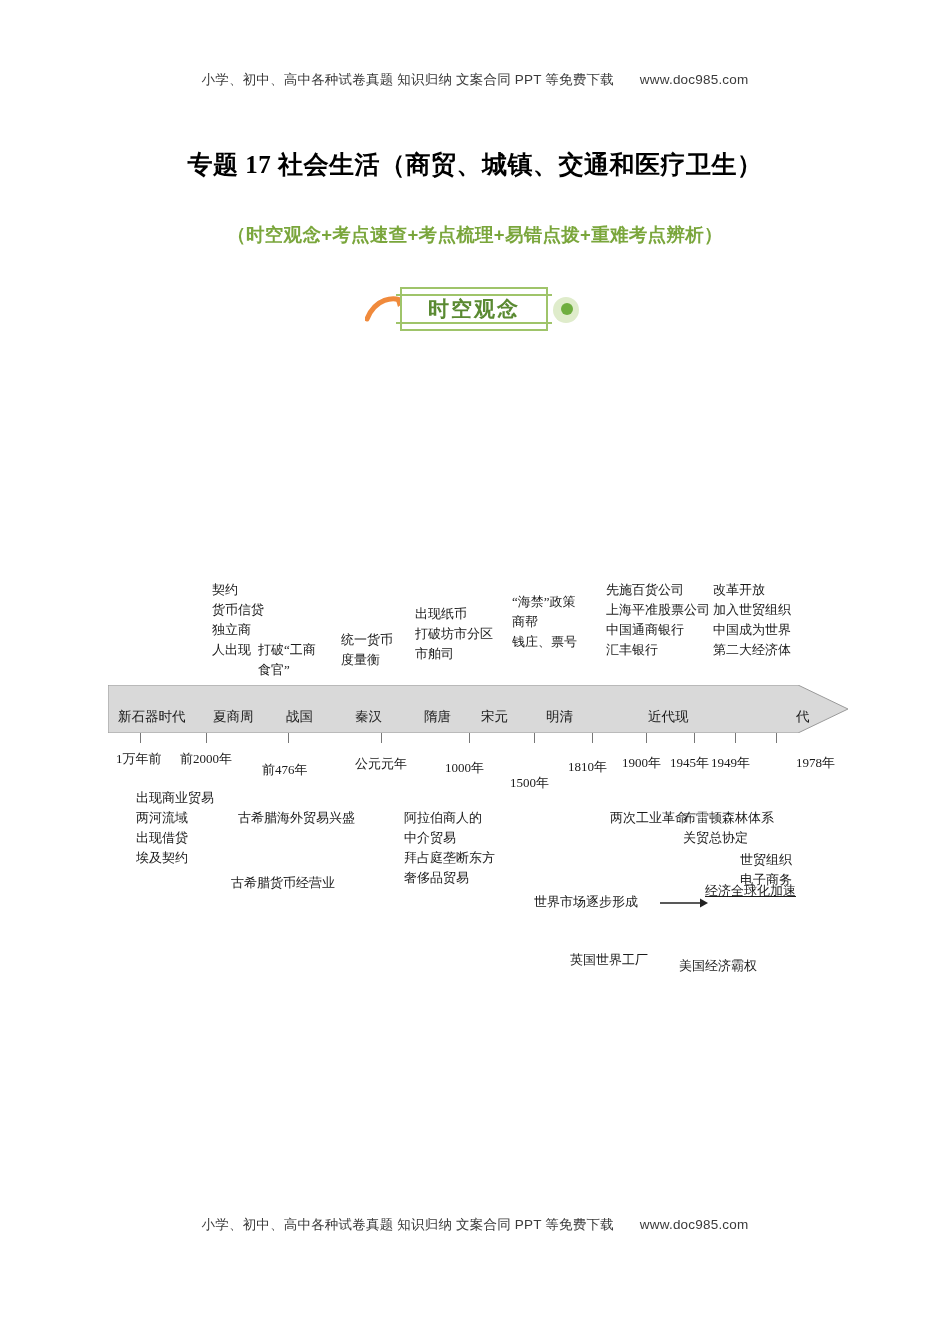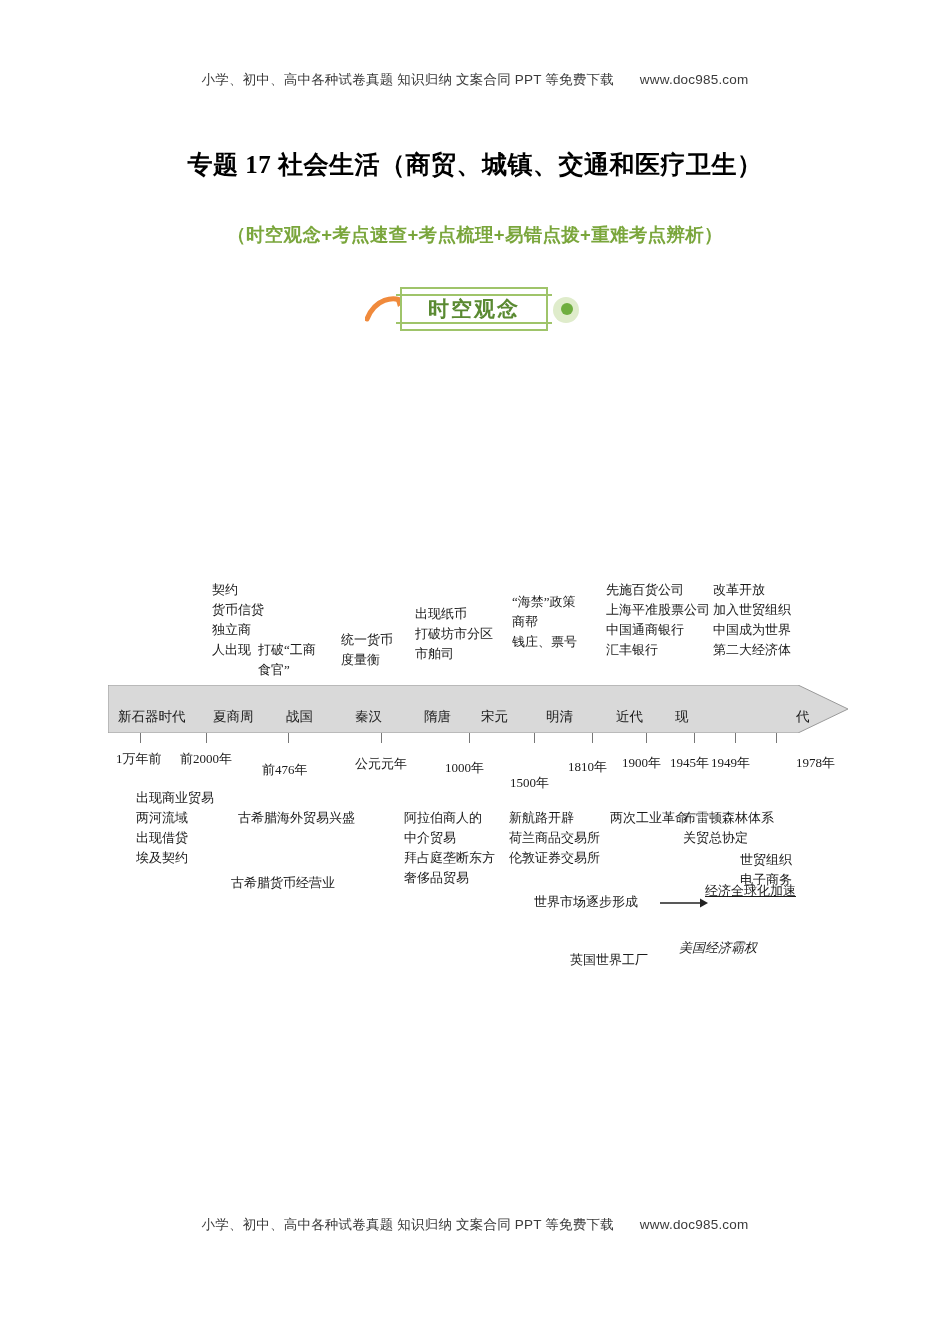--- a/index.html
+++ b/index.html
@@ -224,21 +224,21 @@
     <path d="M40 1.5 L48 6 L40 10.5 Z" fill="#222"></path>
   </svg>
 
   <div class="tl-era" style="left:118px; top:148px;">新石器时代</div>
   <div class="tl-era" style="left:213px; top:148px;">夏商周</div>
   <div class="tl-era" style="left:286px; top:148px;">战国</div>
   <div class="tl-era" style="left:355px; top:148px;">秦汉</div>
   <div class="tl-era" style="left:424px; top:148px;">隋唐</div>
   <div class="tl-era" style="left:481px; top:148px;">宋元</div>
   <div class="tl-era" style="left:546px; top:148px;">明清</div>
-  <div class="tl-era" style="left:616px; top:148px;">近代</div>
+  <div class="tl-era" style="left:648px; top:148px;">近代</div>
   <div class="tl-era" style="left:675px; top:148px;">现</div>
   <div class="tl-era" style="left:796px; top:148px;">代</div>
 
   <div class="tl-year" style="left:116px; top:190px;">1万年前</div>
   <div class="tl-year" style="left:180px; top:190px;">前2000年</div>
   <div class="tl-year" style="left:262px; top:201px;">前476年</div>
   <div class="tl-year" style="left:355px; top:195px;">公元元年</div>
   <div class="tl-year" style="left:445px; top:199px;">1000年</div>
   <div class="tl-year" style="left:510px; top:203px;margin-top:11px;">1500年</div>
   <div class="tl-year" style="left:568px; top:198px;">1810年</div>
@@ -273,29 +273,26 @@
   <div class="tl-label" style="left:136px; top:228px;">出现商业贸易
 两河流域
 出现借贷
 埃及契约</div>
   <div class="tl-label" style="left:238px; top:248px;">古希腊海外贸易兴盛</div>
   <div class="tl-label" style="left:231px; top:313px;">古希腊货币经营业</div>
   <div class="tl-label" style="left:404px; top:248px;">阿拉伯商人的
 中介贸易
 拜占庭垄断东方
 奢侈品贸易</div>
-  <div class="tl-label" style="left:509px; top:248px;">新航路开辟
-荷兰商品交易所
-伦敦证券交易所</div>
   <div class="tl-label" style="left:534px; top:332px;">世界市场逐步形成</div>
   <div class="tl-label" style="left:570px; top:380px;margin-top:10px;">英国世界工厂</div>
   <div class="tl-label" style="left:610px; top:248px;">两次工业革命</div>
   <div class="tl-label" style="left:683px; top:248px;">布雷顿森林体系
 关贸总协定</div>
   <div class="tl-label" style="left:740px; top:290px;">世贸组织
 电子商务</div>
   <div class="tl-label" style="left:705px; top:321px;text-decoration:underline;">经济全球化加速</div>
-  <div class="tl-label" style="left:679px; top:378px;font-style:italic;">美国经济霸权</div>
+  <div class="tl-label" style="left:679px; top:396px;">美国经济霸权</div>
 </div>
 
 <div class="watermark" id="wm-bottom">
   <span>小学、初中、高中各种试卷真题  知识归纳  文案合同  PPT 等免费下载</span><span class="wm-site">www.doc985.com</span>
 </div>
 
 </body></html>

